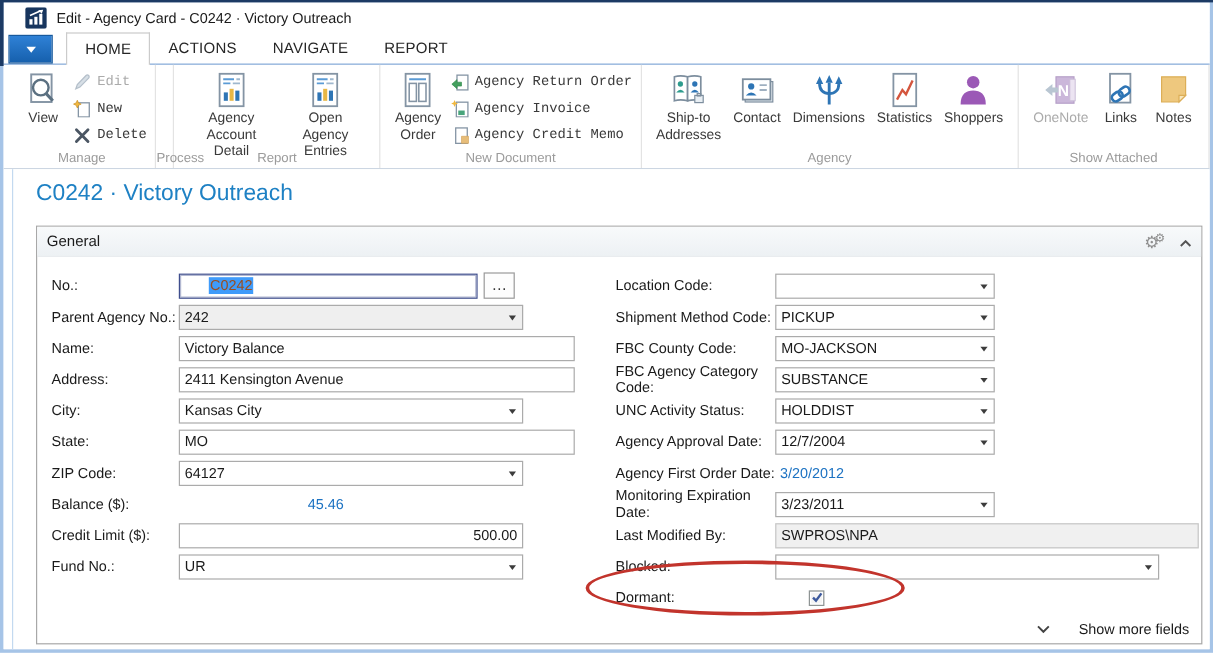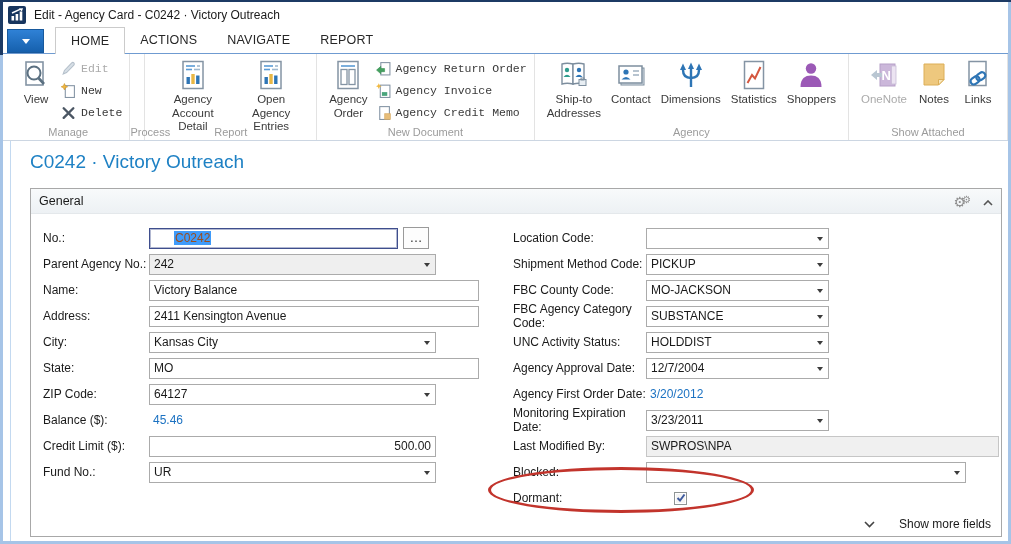--- a/index.html
+++ b/index.html
@@ -3,21 +3,21 @@
 <meta charset="utf-8">
 <style>
   * { box-sizing: border-box; margin: 0; padding: 0; }
   body { background:#fff; font-family:"Liberation Sans", sans-serif; }
   .window { position:relative; width:1011px; height:544px; background:#a6c4e7; overflow:hidden; }
   .top-dark { position:absolute; top:0; left:0; right:0; height:2px; background:#1c3a64; z-index:5; }
   .left-dark { position:absolute; top:0; left:0; width:3px; height:55px; background:#1c3a64; z-index:5; }
   .inner { position:absolute; left:3px; top:2px; right:3px; bottom:3px; background:#fff; }
 
   
-  .titlebar { position:absolute; left:0; top:0; right:0; height:25px; background:#fff; display:flex; align-items:center; padding-left:5px; }
+  .titlebar { position:absolute; left:0; top:0; right:0; height:25px; background:#fff; display:flex; align-items:center; padding-left:18px; }
   .app-icon { width:18px; height:18px; display:inline-flex; }
   .title-text { margin-left:8px; font-size:12px; color:#1a1a1a; }
 
   
   .tabrow { position:absolute; left:0; top:25px; right:0; height:27px; background:#fff; border-bottom:1px solid #6f9bd1; }
   .appmenu { position:absolute; left:4px; top:2px; width:37px; height:24px; background:linear-gradient(#2f81d6,#1660ad); border:1px solid #17599d; display:flex; align-items:center; justify-content:center; cursor:pointer; }
   .caret-down { width:0; height:0; border-left:4px solid transparent; border-right:4px solid transparent; border-top:5px solid #fff; }
   .tabs { position:absolute; left:52px; top:0; height:27px; display:flex; align-items:stretch; }
   .tab { padding:6px 15px 4px; font-size:12.5px; color:#262626; letter-spacing:.2px; cursor:pointer; }
   .tab.active { background:#fff; border:1px solid #cbcbcb; border-bottom:1px solid #fff; margin-bottom:-1px; }
@@ -58,21 +58,21 @@
   .fbox.dd { padding-right:16px; }
   .dd-arrow { position:absolute; right:5px; top:8px; width:0; height:0; border-left:3.5px solid transparent; border-right:3.5px solid transparent; border-top:4.5px solid #3c3c3c; }
   .grayed { background:#efefef; }
   .readonly { background:#f0f0f0; border-color:#c6c6c6; }
   .amount .val { width:100%; text-align:right; }
   .focused { border:1px solid #3f4e8d; box-shadow:inset 0 0 0 1px rgba(63,78,141,.4); }
   .sel { background:#3f9bfa; color:#9a4e20; padding:0 1px;margin-left:20px; }
   .assist-btn { margin-left:5px; width:26px; height:22px; border:1px solid #9a9a9a; background:#fdfdfd; font-size:13px; line-height:8px; color:#333; cursor:pointer; }
   .flink { color:#1c72c2; font-size:12px; padding:0 4px; cursor:pointer; }
 
-  .w-default-l { width:287px; } .w-wide { width:330px; } .w-no { width:249px; } .w-balance { width:245px; text-align:left; display:inline-block; }
+  .w-default-l { width:287px; } .w-wide { width:330px; } .w-no { width:249px; } .w-balance { width:245px; text-align:center; display:inline-block; }
   .w-default-r { width:183px; } .w-xwide { width:355px; } .w-blocked { width:320px; }
 
   .checkbox { width:13px; height:13px; border:1px solid #8e9494; background:#f4f4f4; margin-left:28px; display:flex; align-items:center; justify-content:center; box-shadow:inset 0 0 0 1px #fff; cursor:pointer; }
 
   .show-more { position:absolute; right:10px; bottom:5px; display:flex; align-items:center; gap:24px; font-size:12px; color:#1a1a1a; cursor:pointer; }
 
   .annotation-ellipse { position:absolute; left:485px; top:326px; width:266px; height:46px; border:3px solid #c2342c; border-radius:50%; pointer-events:none; }
 </style>
 </head>
 <body>
@@ -305,37 +305,37 @@
                 <rect x="23.5" y="7" width="4.5" height="18" fill="#ece4f2" stroke="#c9bcd6" stroke-width="0.8"></rect>
                 <polygon points="3,16 9,11 9,14 14,14 14,18 9,18 9,21" fill="#b9c6d2"></polygon>
                 <text x="13.5" y="21" font-size="13" fill="#fff" font-weight="bold">N</text>
               </svg>
             </span>
             <span class="lbl">OneNote</span>
           </div>
           <div class="rib-big">
             <span class="ic">
               <svg width="32" height="32" viewBox="0 0 32 32">
-                <path d="M6 5 L26 5 L26 20.5 L20.5 26 L6 26 Z" fill="#eec87e" stroke="#dcae57"></path>
-                <path d="M20.5 26 L20.5 20.5 L26 20.5 Z" fill="#f8e7bd" stroke="#dcae57"></path>
-              </svg>
-            </span>
-            <span class="lbl">Notes</span>
-          </div>
-          <div class="rib-big">
-            <span class="ic">
-              <svg width="32" height="32" viewBox="0 0 32 32">
                 <rect x="7" y="2.5" width="17" height="24" fill="#fff" stroke="#8494a4" stroke-width="1.5"></rect>
                 <g transform="rotate(-35 16 19)" stroke="#2e75b5" fill="none" stroke-width="2.2">
                   <rect x="7.5" y="16" width="9.5" height="6.5" rx="3.2"></rect>
                   <rect x="14.5" y="16" width="9.5" height="6.5" rx="3.2"></rect>
                 </g>
               </svg>
             </span>
             <span class="lbl">Links</span>
+          </div>
+          <div class="rib-big">
+            <span class="ic">
+              <svg width="32" height="32" viewBox="0 0 32 32">
+                <path d="M6 5 L26 5 L26 20.5 L20.5 26 L6 26 Z" fill="#eec87e" stroke="#dcae57"></path>
+                <path d="M20.5 26 L20.5 20.5 L26 20.5 Z" fill="#f8e7bd" stroke="#dcae57"></path>
+              </svg>
+            </span>
+            <span class="lbl">Notes</span>
           </div>
           <div class="rib-group-label">Show Attached</div>
         </div>
       </div>
 
     <div class="content">
       <div class="accent"></div>
       <div class="page-title">C0242 · Victory Outreach</div>
 
       <div class="card">

